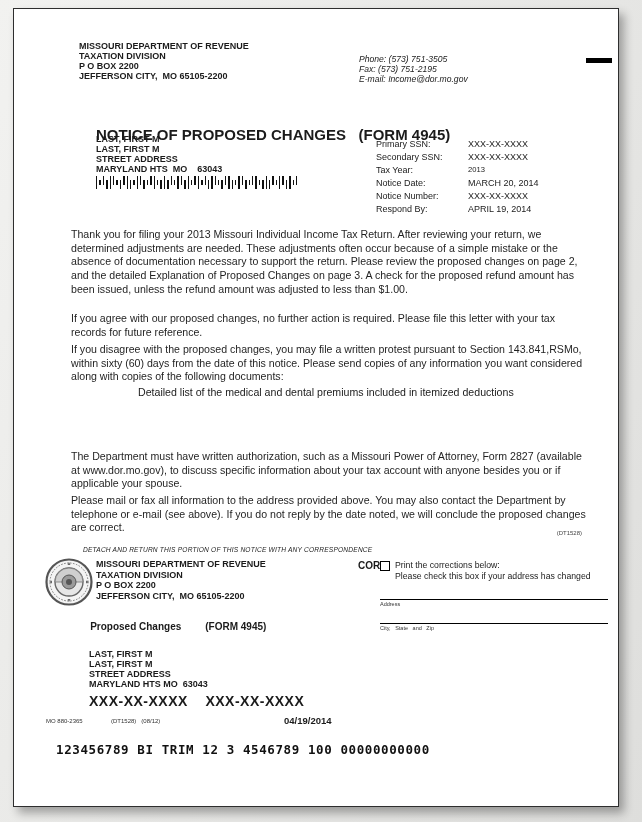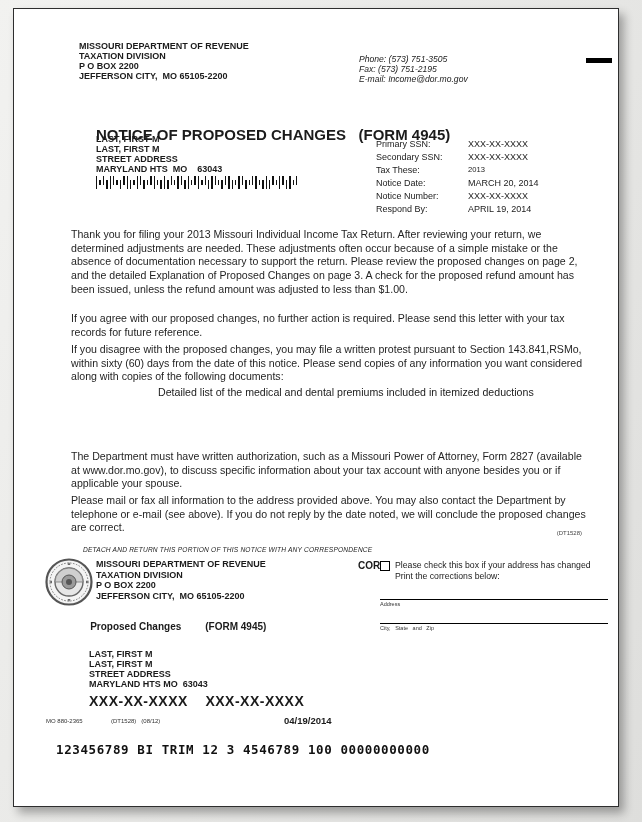--- a/index.html
+++ b/index.html
@@ -90,34 +90,34 @@
     <div>STREET ADDRESS</div>
     <div>MARYLAND HTS  MO    63043</div>
     <div class="barcode" style="margin-top:2px;"><span class="b2"></span><span class="b0"></span><span class="b1"></span><span class="b3"></span><span class="b2"></span><span class="b1"></span><span class="b0"></span><span class="b3"></span><span class="b1"></span><span class="b2"></span><span class="b3"></span><span class="b0"></span><span class="b2"></span><span class="b1"></span><span class="b3"></span><span class="b0"></span><span class="b1"></span><span class="b2"></span><span class="b0"></span><span class="b3"></span><span class="b2"></span><span class="b3"></span><span class="b1"></span><span class="b0"></span><span class="b2"></span><span class="b1"></span><span class="b3"></span><span class="b2"></span><span class="b0"></span><span class="b1"></span><span class="b2"></span><span class="b0"></span><span class="b1"></span><span class="b3"></span><span class="b2"></span><span class="b1"></span><span class="b0"></span><span class="b3"></span><span class="b1"></span><span class="b2"></span><span class="b3"></span><span class="b0"></span><span class="b2"></span><span class="b1"></span><span class="b3"></span><span class="b0"></span><span class="b1"></span><span class="b2"></span><span class="b0"></span><span class="b3"></span><span class="b2"></span><span class="b3"></span><span class="b1"></span><span class="b0"></span><span class="b2"></span><span class="b1"></span><span class="b3"></span><span class="b2"></span><span class="b0"></span><span class="b1"></span></div>
   </div>
 
   <div class="abs info-grid" style="left:362px;top:130px;">
     <div class="lbl">Primary SSN:</div>
     <div class="val">XXX-XX-XXXX</div>
     <div class="lbl">Secondary SSN:</div>
     <div class="val">XXX-XX-XXXX</div>
-    <div class="lbl">Tax These:</div>
+    <div class="lbl">Tax Year:</div>
     <div class="val small">2013</div>
     <div class="lbl">Notice Date:</div>
     <div class="val">MARCH 20, 2014</div>
     <div class="lbl">Notice Number:</div>
     <div class="val">XXX-XX-XXXX</div>
     <div class="lbl">Respond By:</div>
     <div class="val">APRIL 19, 2014</div>
   </div>
 
   <div class="abs para" style="left:57px;top:219px;">Thank you for filing your 2013 Missouri Individual Income Tax Return.  After reviewing your return, we determined adjustments are needed.  These adjustments often occur because of a simple mistake or the absence of documentation necessary to support the return.  Please review the proposed changes on page 2, and the detailed Explanation of Proposed Changes on page 3. A check for the proposed refund amount has been issued, unless the refund amount was adjusted to less than $1.00.</div>
-  <div class="abs para" style="left:57px;top:303px;">If you agree with our proposed changes, no further action is required.  Please send this letter with your tax records for future reference.</div>
+  <div class="abs para" style="left:57px;top:303px;">If you agree with our proposed changes, no further action is required.  Please file this letter with your tax records for future reference.</div>
   <div class="abs para" style="left:57px;top:334px;">If you disagree with the proposed changes, you may file a written protest pursuant to Section 143.841,RSMo, within sixty (60) days from the date of this notice.  Please send copies of any information you want considered along with copies of the following documents:</div>
-  <div class="abs doc-item" style="left:144px;top:377px;text-align:right;">Detailed list of the medical and dental premiums included in itemized deductions</div>
+  <div class="abs doc-item" style="left:124px;top:377px;text-align:right;">Detailed list of the medical and dental premiums included in itemized deductions</div>
   <div class="abs para" style="left:57px;top:441px;">The Department must have written authorization, such as a Missouri Power of Attorney, Form 2827 (available at www.dor.mo.gov), to discuss specific information about your tax account with anyone besides you or if applicable your spouse.</div>
   <div class="abs para" style="left:57px;top:485px;">Please mail or fax all information to the address provided above.   You may also contact the Department by telephone or e-mail (see above).  If you do not reply by the date noted, we will conclude the proposed changes are correct.</div>
 
   <div class="abs tiny" style="right:36px;top:521px;">(DT1528)</div>
 
   <div class="abs detach" style="left:69px;top:537px;">DETACH AND RETURN THIS PORTION OF THIS NOTICE WITH ANY CORRESPONDENCE</div>
 
   <div class="abs" style="left:31px;top:549px;">
     <svg width="48" height="48" viewBox="0 0 48 48">
       <circle cx="24" cy="24" r="22.5" fill="#f4f4f4" stroke="#555" stroke-width="2.2"></circle>
@@ -134,22 +134,22 @@
     <div>MISSOURI DEPARTMENT OF REVENUE</div>
     <div>TAXATION DIVISION</div>
     <div>P O BOX 2200</div>
     <div>JEFFERSON CITY,  MO 65105-2200</div>
   </div>
 
   <div class="abs corr" style="left:344px;top:551px;">CORR</div>
 
   <div class="abs checkbox" style="left:366px;top:552px;"></div>
   <div class="abs chkrow" style="left:381px;top:551px;">
+    <div>Print the corrections below:</div>
     <div>Please check this box if your address has changed</div>
-    <div>Print the corrections below:</div>
   </div>
 
   <div class="abs writein" style="left:366px;top:590px;">
     <div class="writein-label">Address</div>
   </div>
   <div class="abs writein" style="left:366px;top:614px;">
     <div class="writein-label">City,   State   and   Zip</div>
   </div>
 
   <div class="abs stub-form" style="left:65px;top:601px;">

